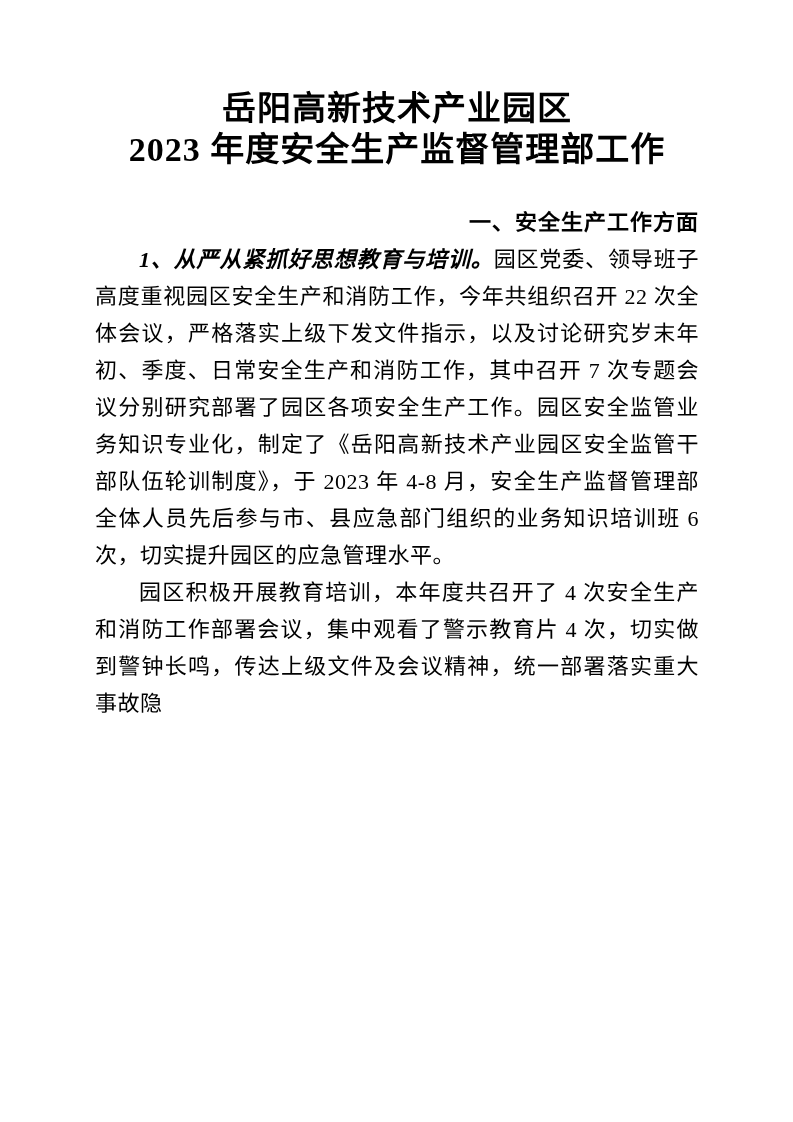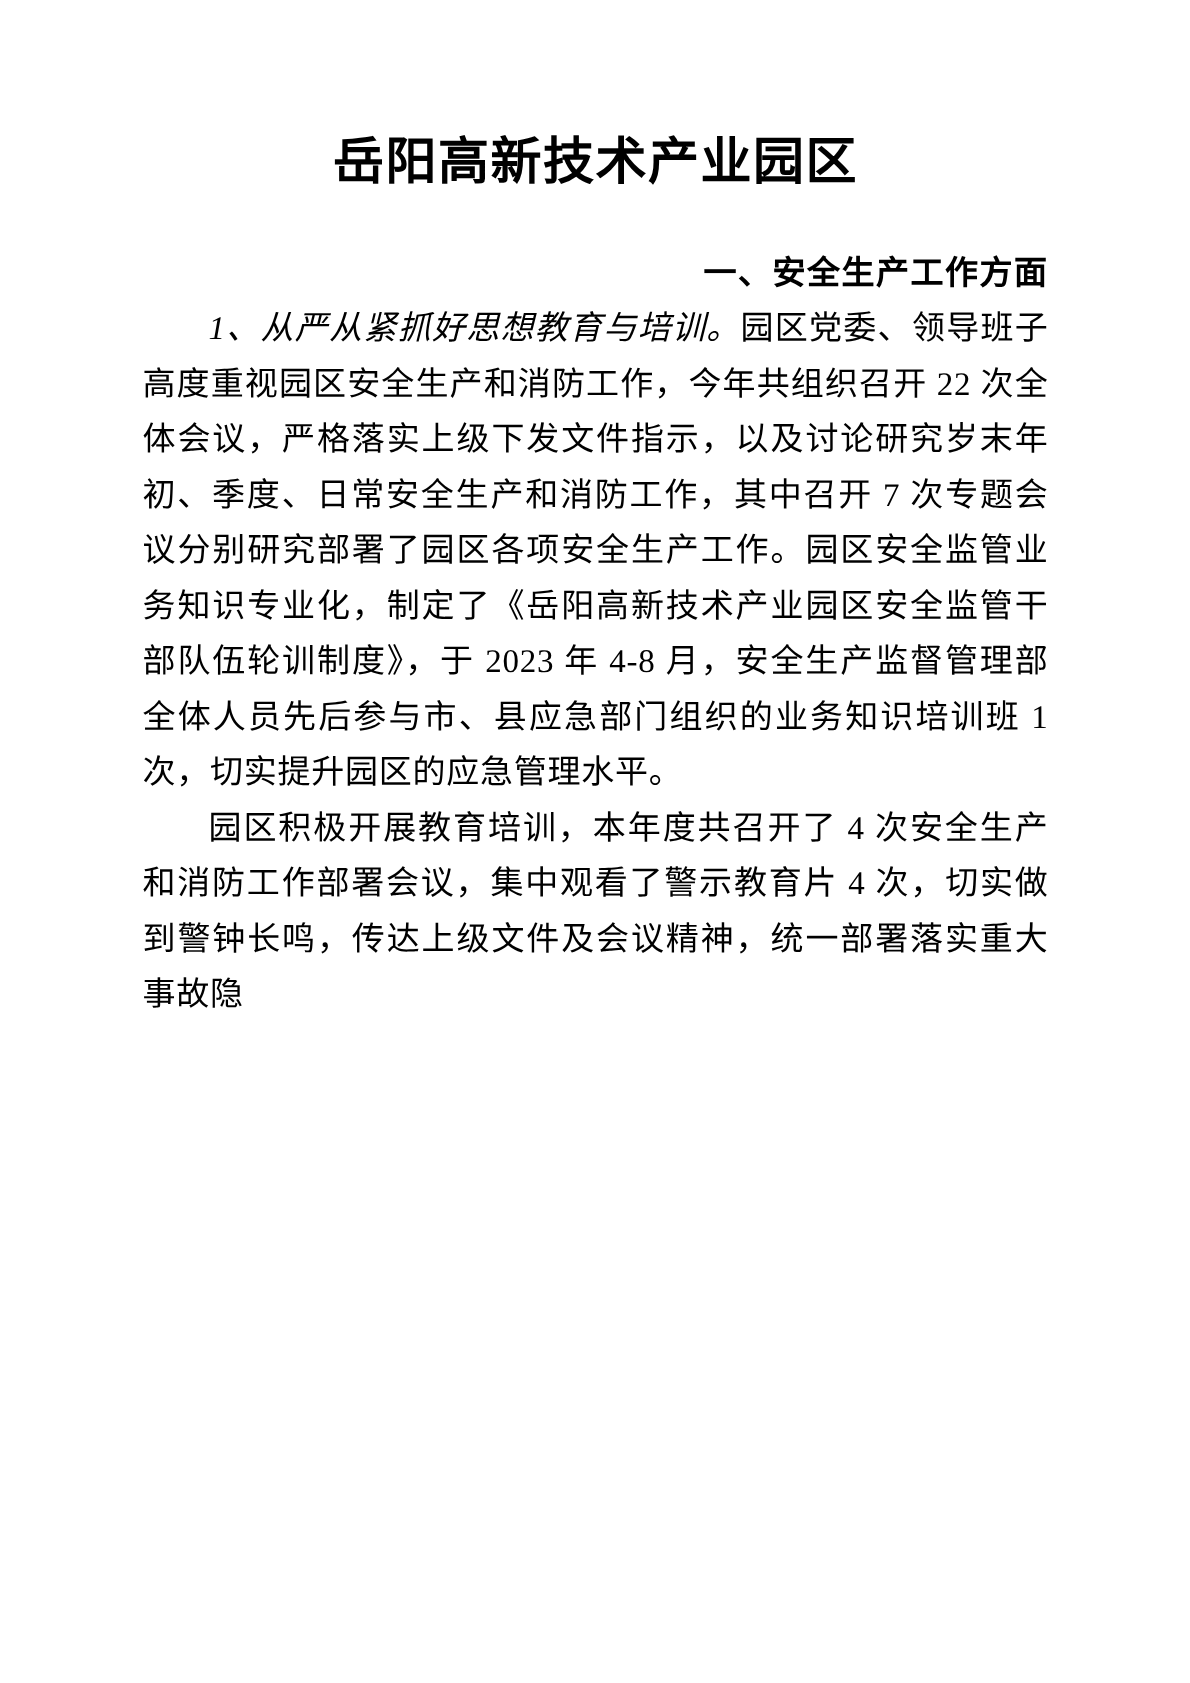--- a/index.html
+++ b/index.html
@@ -38,37 +38,38 @@
     text-indent: 2em;
     letter-spacing: 0.5px;
   }
   .doc-body p.section-heading {
     font-family: "Liberation Sans", "DejaVu Sans", sans-serif;
     font-weight: bold;
     text-align: right;
     letter-spacing: 1px;
   }
   .lead-emphasis {
-    font-weight: normal;
+    font-weight: bold;
     font-style: italic;
   }
 </style>
 </head>
 <body>
 
 <div class="page">
 
   <h1 class="doc-title">
     <span class="title-line">岳阳高新技术产业园区</span>
+    <span class="title-line">2023 年度安全生产监督管理部工作</span>
   </h1>
 
   <div class="doc-body">
 
 
     <p class="section-heading">一、安全生产工作方面</p>
 
-    <p><span class="lead-emphasis">1、从严从紧抓好思想教育与培训。</span><span>园区党委、领导班子高度重视园区安全生产和消防工作，今年共组织召开 22 次全体会议，严格落实上级下发文件指示，以及讨论研究岁末年初、季度、日常安全生产和消防工作，其中召开 7 次专题会议分别研究部署了园区各项安全生产工作。园区安全监管业务知识专业化，制定了《岳阳高新技术产业园区安全监管干部队伍轮训制度》，于 2023 年 4-8 月，安全生产监督管理部全体人员先后参与市、县应急部门组织的业务知识培训班 1 次，切实提升园区的应急管理水平。</span></p>
+    <p><span class="lead-emphasis">1、从严从紧抓好思想教育与培训。</span><span>园区党委、领导班子高度重视园区安全生产和消防工作，今年共组织召开 22 次全体会议，严格落实上级下发文件指示，以及讨论研究岁末年初、季度、日常安全生产和消防工作，其中召开 7 次专题会议分别研究部署了园区各项安全生产工作。园区安全监管业务知识专业化，制定了《岳阳高新技术产业园区安全监管干部队伍轮训制度》，于 2023 年 4-8 月，安全生产监督管理部全体人员先后参与市、县应急部门组织的业务知识培训班 6 次，切实提升园区的应急管理水平。</span></p>
 
     <p>园区积极开展教育培训，本年度共召开了 4 次安全生产和消防工作部署会议，集中观看了警示教育片 4 次，切实做到警钟长鸣，传达上级文件及会议精神，统一部署落实重大事故隐</p>
 
   </div>
 
 </div>
 
 </body></html>

